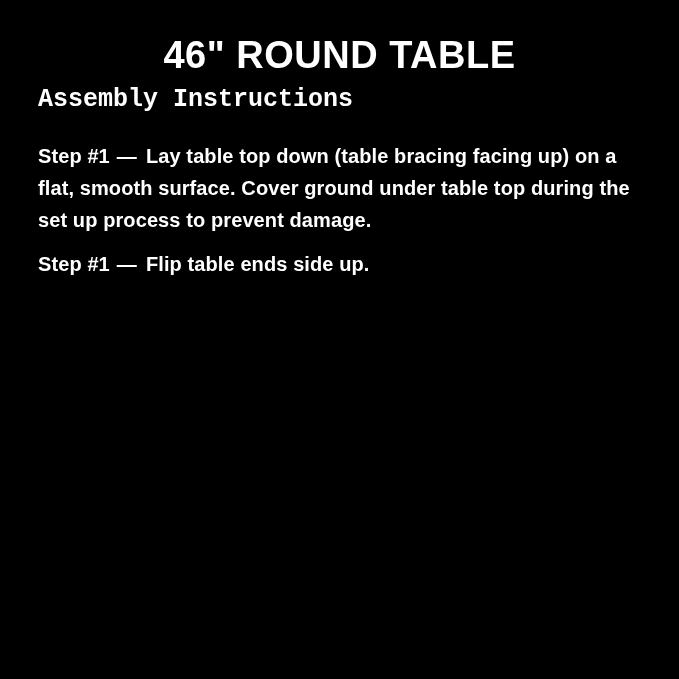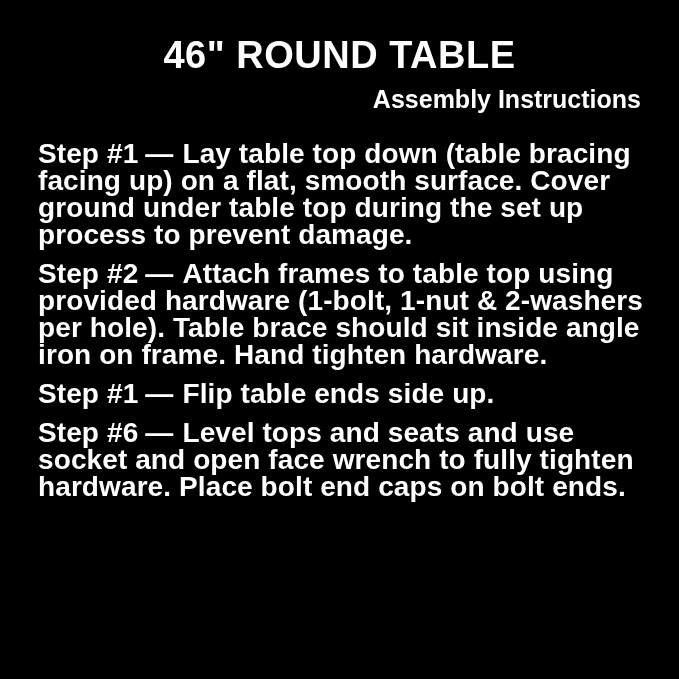--- a/index.html
+++ b/index.html
@@ -19,52 +19,51 @@
   }
   .title {
     text-align: center;
     font-size: 38px;
     line-height: 1.12;
     letter-spacing: 0.5px;
     margin-bottom: 9px;
     padding-right: 8px; 
   }
   .subtitle {
-    text-align: right;
+    text-align: left;
     font-size: 25px;
     line-height: 1.1;
     margin-bottom: 27px;
     padding-right: 8px;
+    font-family: Liberation Mono, monospace;
   }
   .steps { width: 611px; }
   .step {
-    font-size: 28px;
-    line-height: 27px;
+    font-size: 20px;
+    line-height: 32px;
     margin-bottom: 12px;
     letter-spacing: 0.1px;
   }
   .step-dash {
     display: inline-block;
     margin: 0 9px 0 7px;
   }
 </style>
 </head>
 <body>
 
 <div class="sheet">
 
   <h1 class="title">46" ROUND TABLE</h1>
   <h2 class="subtitle">Assembly Instructions</h2>
 
   <div class="steps">
 
     <p class="step"><span>Step #1</span><span class="step-dash">—</span><span>Lay table top down (table bracing facing up) on a flat, smooth surface. Cover ground under table top during the set up process to prevent damage.</span></p>
 
-    <p class="step"><span>Step #2</span><span class="step-dash">—</span><span>Attach frames to table top using provided hardware (1-bolt, 1-nut &amp; 2-washers per hole). Table brace should sit inside angle iron on frame. Hand tighten hardware.</span></p>
 
 
 
     <p class="step"><span>Step #1</span><span class="step-dash">—</span><span>Flip table ends side up.</span></p>
 
-    <p class="step"><span>Step #6</span><span class="step-dash">—</span><span>Level tops and seats and use socket and open face wrench to fully tighten hardware. Place bolt end caps on bolt ends.</span></p>
 
   </div>
 </div>
 
 </body></html>

